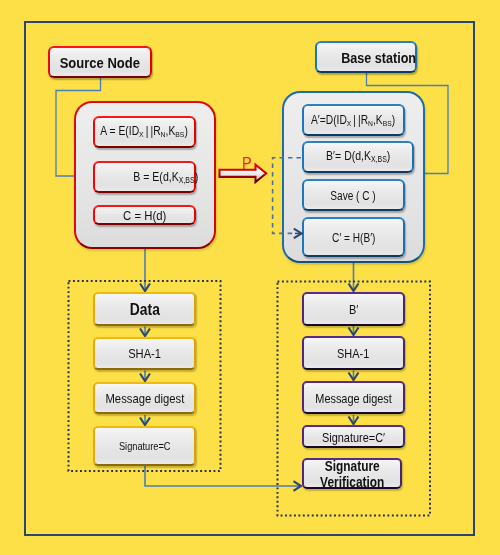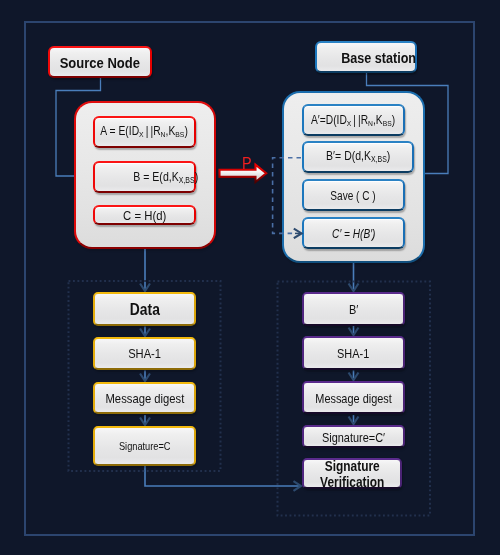--- a/index.html
+++ b/index.html
@@ -1,17 +1,17 @@
 <!DOCTYPE html>
 <html><head>
 <meta charset="utf-8">
 <style>
   html,body{margin:0;padding:0;background:#fff;}
   body{width:500px;height:555px;font-family:"Liberation Sans",sans-serif;overflow:hidden;}
-  #stage{position:relative;width:500px;height:555px;background:#0f172a;}
+  #stage{position:relative;width:500px;height:555px;background:#fde047;}
   .abs{position:absolute;}
   svg.lay{position:absolute;left:0;top:0;width:500px;height:555px;overflow:visible;pointer-events:none;}
 
   #outer{left:24px;top:21px;width:451px;height:515px;border:2px solid #2c456f;box-sizing:border-box;}
 
   
   .box{position:absolute;box-sizing:border-box;display:flex;align-items:center;
        justify-content:center;text-align:center;color:#111;
        background:linear-gradient(180deg,#f7f7f8 0%,#efefef 18%,#e6e6e7 55%,#e2e2e3 82%,#eaeaec 100%);}
   .box .lbl{line-height:1.06;display:block;}
@@ -112,21 +112,21 @@
 
   <div class="box blu-inner" style="left:302px;top:104px;width:103px;height:32px;font-size:12.2px;">
     <span class="lbl cond">A′=D(ID<span class="sub">X</span> | |R<span class="sub">N</span>,K<span class="sub">BS</span>)</span>
   </div>
   <div class="box blu-inner" style="left:302px;top:141px;width:112px;height:32px;font-size:12.5px;">
     <span class="lbl cond">B′= D(d,K<span class="sub">X,BS</span>)</span>
   </div>
   <div class="box blu-inner" style="left:302px;top:179px;width:103px;height:32px;font-size:12px;">
     <span class="lbl cond">Save ( C )</span>
   </div>
-  <div class="box blu-inner" style="left:302px;top:217px;width:103px;height:32px;font-size:12px;font-style:italic;">
+  <div class="box blu-inner" style="left:302px;top:217px;width:103px;height:40px;font-size:12px;">
     <span class="lbl cond">C′ = H(B′)</span>
   </div>
 
   <svg class="lay" viewBox="0 0 500 555">
     <defs>
       <linearGradient id="arrg" x1="0" y1="0" x2="0" y2="1">
         <stop offset="0%" stop-color="#ffffff"></stop>
         <stop offset="40%" stop-color="#f6f6f6"></stop>
         <stop offset="72%" stop-color="#dadada"></stop>
         <stop offset="100%" stop-color="#eeeeee"></stop>

